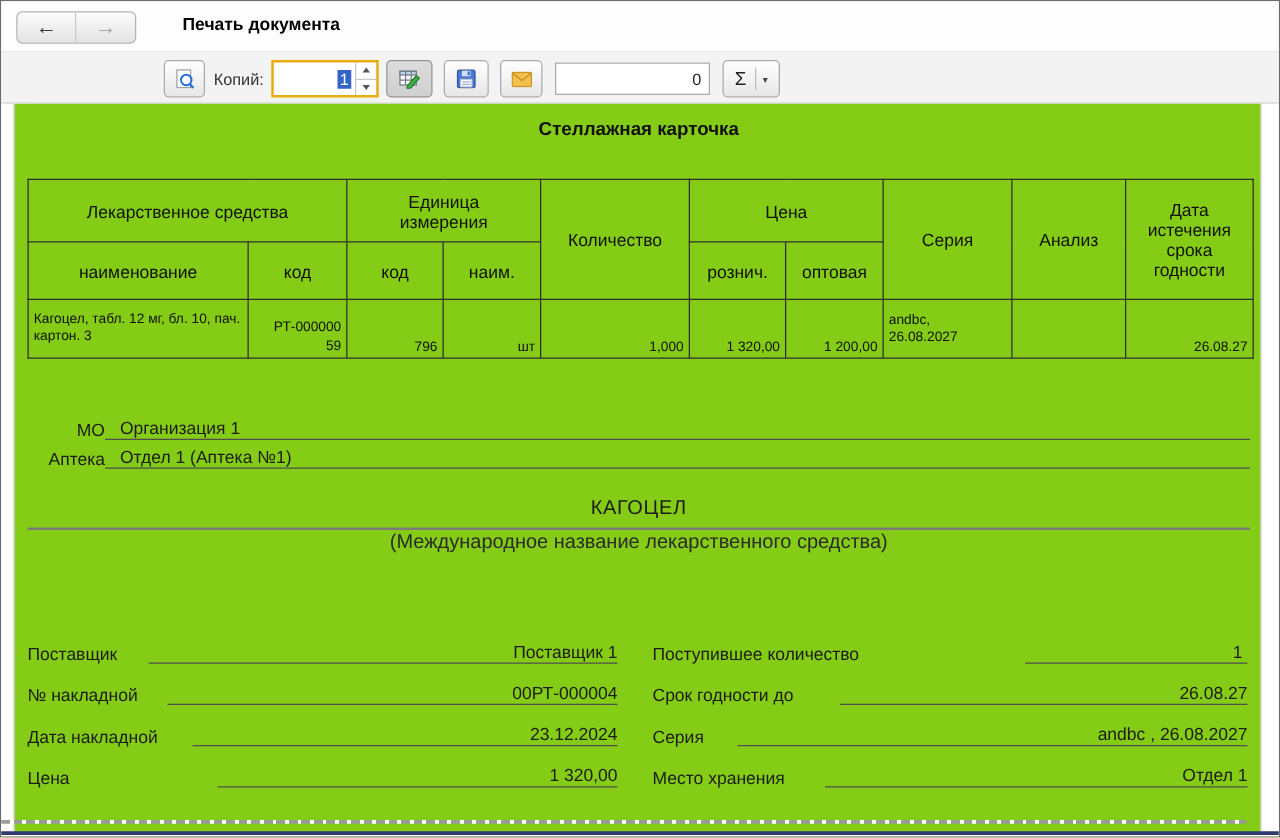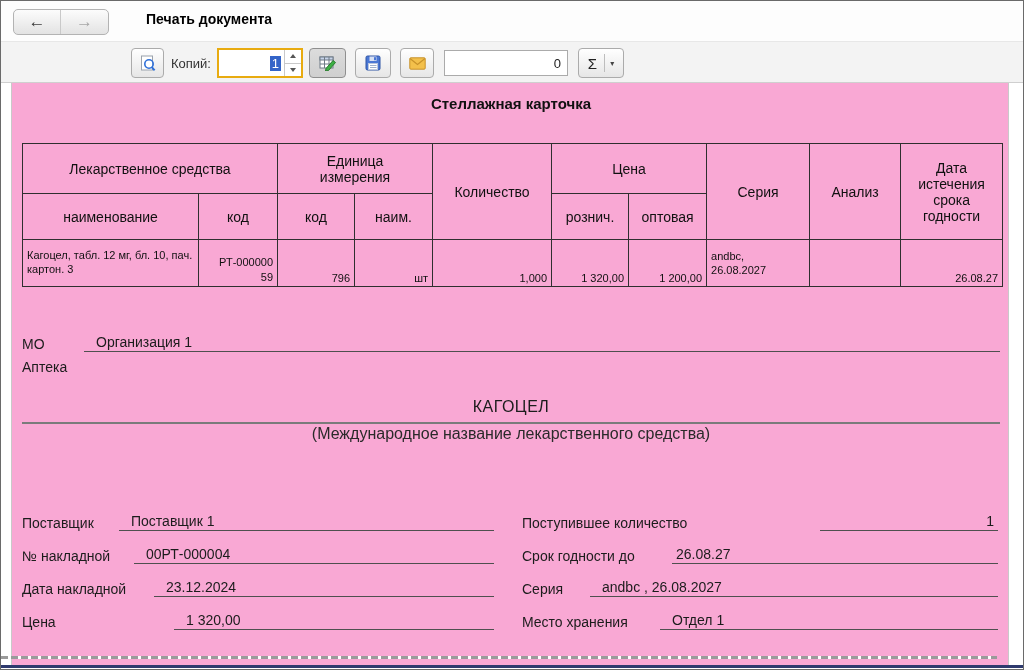--- a/index.html
+++ b/index.html
@@ -49,21 +49,21 @@
                  justify-content:flex-end; padding-right:6px; font-size:13px; color:#222; }
   .sigma-btn { left:577px; width:46px; font-size:15px; color:#222; }
   .sigma-btn .sep { width:1px; height:18px; background:#bdbdbd; margin:0 5px 0 7px; }
   .sigma-btn .arrow { font-size:8px; color:#444; }
 
   
   .workspace { position:relative; height:586px; background:#fff; }
   .corner-box { position:absolute; left:10px; top:0; width:17px; height:13px; background:#fafafa;
                 border-right:1px solid #c4c4c4; border-bottom:1px solid #c4c4c4; }
   .page { position:absolute; left:10px; top:0; width:998px; height:584px;
-          border-left:1px solid #c9c9c9; border-right:1px solid #c9c9c9; background:#f9a8d4;
+          border-left:1px solid #c9c9c9; border-right:1px solid #c9c9c9; background:#84cc16;
           padding:12px 8px 4px 10px; }
   .doc-title { text-align:center; font-size:15px; font-weight:bold; color:#111; line-height:18px; }
 
   
   table.doc-table { border-collapse:collapse; width:980px; margin-top:30px; table-layout:fixed; }
   .doc-table th, .doc-table td { border:1px solid #2f2f2f; font-weight:normal; color:#111; }
   .doc-table th { font-size:14px; text-align:center; vertical-align:middle; padding:2px 3px; }
   .doc-table tr.h1 th { height:50px; }
   .doc-table tr.h2 th { height:46px; }
   .doc-table td { height:47px; font-size:11px; padding:2px 4px; vertical-align:bottom; }
@@ -73,34 +73,34 @@
   td.c-name { vertical-align:middle; line-height:1.25; }
   td.c-num { text-align:right; }
   td.c-code .codewrap { display:block; max-width:57px; margin-left:auto; word-break:break-all;
                         text-align:right; line-height:1.3; }
   td.c-series { vertical-align:middle; }
   td.c-series .serwrap { display:inline-block; max-width:62px; line-height:1.3; }
 
   
   .mo-block { margin-top:42px; }
   .mrow { display:flex; align-items:flex-end; height:23px; font-size:14px; color:#1c1c1c; }
-  .mrow .lbl { flex:0 0 62px; }
+  .mrow .lbl { flex:0 0 62px;text-align:right; }
   .mrow .val { flex:1; border-bottom:1px solid #4f4f4f; padding:0 0 1px 12px; white-space:nowrap; }
 
   .kag-block { margin-top:22px; text-align:center; }
   .kag-name { font-size:16px; color:#1c1c1c; line-height:20px; letter-spacing:0.5px; }
   .kag-rule { height:2px; background:#7b7b7b; margin-top:5px; }
   .kag-caption { font-size:16px; color:#2a2a2a; margin-top:3px; line-height:13px; }
 
   .form-cols { display:flex; margin-top:67px; }
   .fcol-left { width:472px; }
   .fcol-right { width:476px; margin-left:28px; }
   .frow { display:flex; align-items:flex-end; height:24px; margin-bottom:9px; font-size:14px; color:#1c1c1c; }
   .frow .lbl { white-space:nowrap; }
-  .frow .val { flex:1; border-bottom:1px solid #4f4f4f; padding:0 0 1px 12px; white-space:nowrap; }
+  .frow .val { flex:1; border-bottom:1px solid #4f4f4f; padding:0 0 1px 12px; white-space:nowrap;text-align:right; }
   .frow .val.right { text-align:right; padding:0 4px 1px 0; flex:0 0 178px; margin-left:auto; }
   .frow .val.tight { padding-left:4px; }
   .l0 .lbl{flex:0 0 97px;} .l1 .lbl{flex:0 0 112px;} .l2 .lbl{flex:0 0 132px;} .l3 .lbl{flex:0 0 152px;}
   .r1 .lbl{flex:0 0 150px;} .r2 .lbl{flex:0 0 68px;} .r3 .lbl{flex:0 0 138px;}
   .storage-row { width:967px; margin-top:7px; }
   .storage-row .lbl { flex:0 0 318px; }
 
   .dashed-line { position:absolute; left:0; top:573px; width:996px; height:3px;
                  background:repeating-linear-gradient(90deg,#9a9a9a 0 7px,#ffffff 7px 10px); }
   .bottom-line { position:absolute; left:0; right:0; bottom:1px; height:3px; background:#2e3a6e; }
@@ -252,20 +252,21 @@
       </tbody>
         </table>
 
       <div class="mo-block">
         <div class="mrow">
           <span class="lbl">МО</span>
           <span class="val">Организация 1</span>
         </div>
         <div class="mrow">
           <span class="lbl">Аптека</span>
+          <span class="val">Отдел 1 (Аптека №1)</span>
         </div>
       </div>
 
       <div class="kag-block">
         <div class="kag-name">КАГОЦЕЛ</div>
         <div class="kag-rule"></div>
         <div class="kag-caption">(Международное название лекарственного средства)</div>
       </div>
 
       <div class="form-cols">

